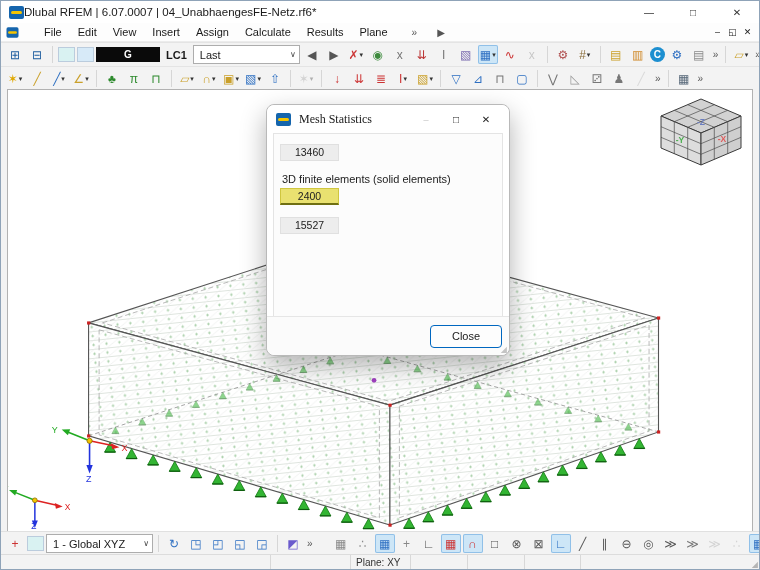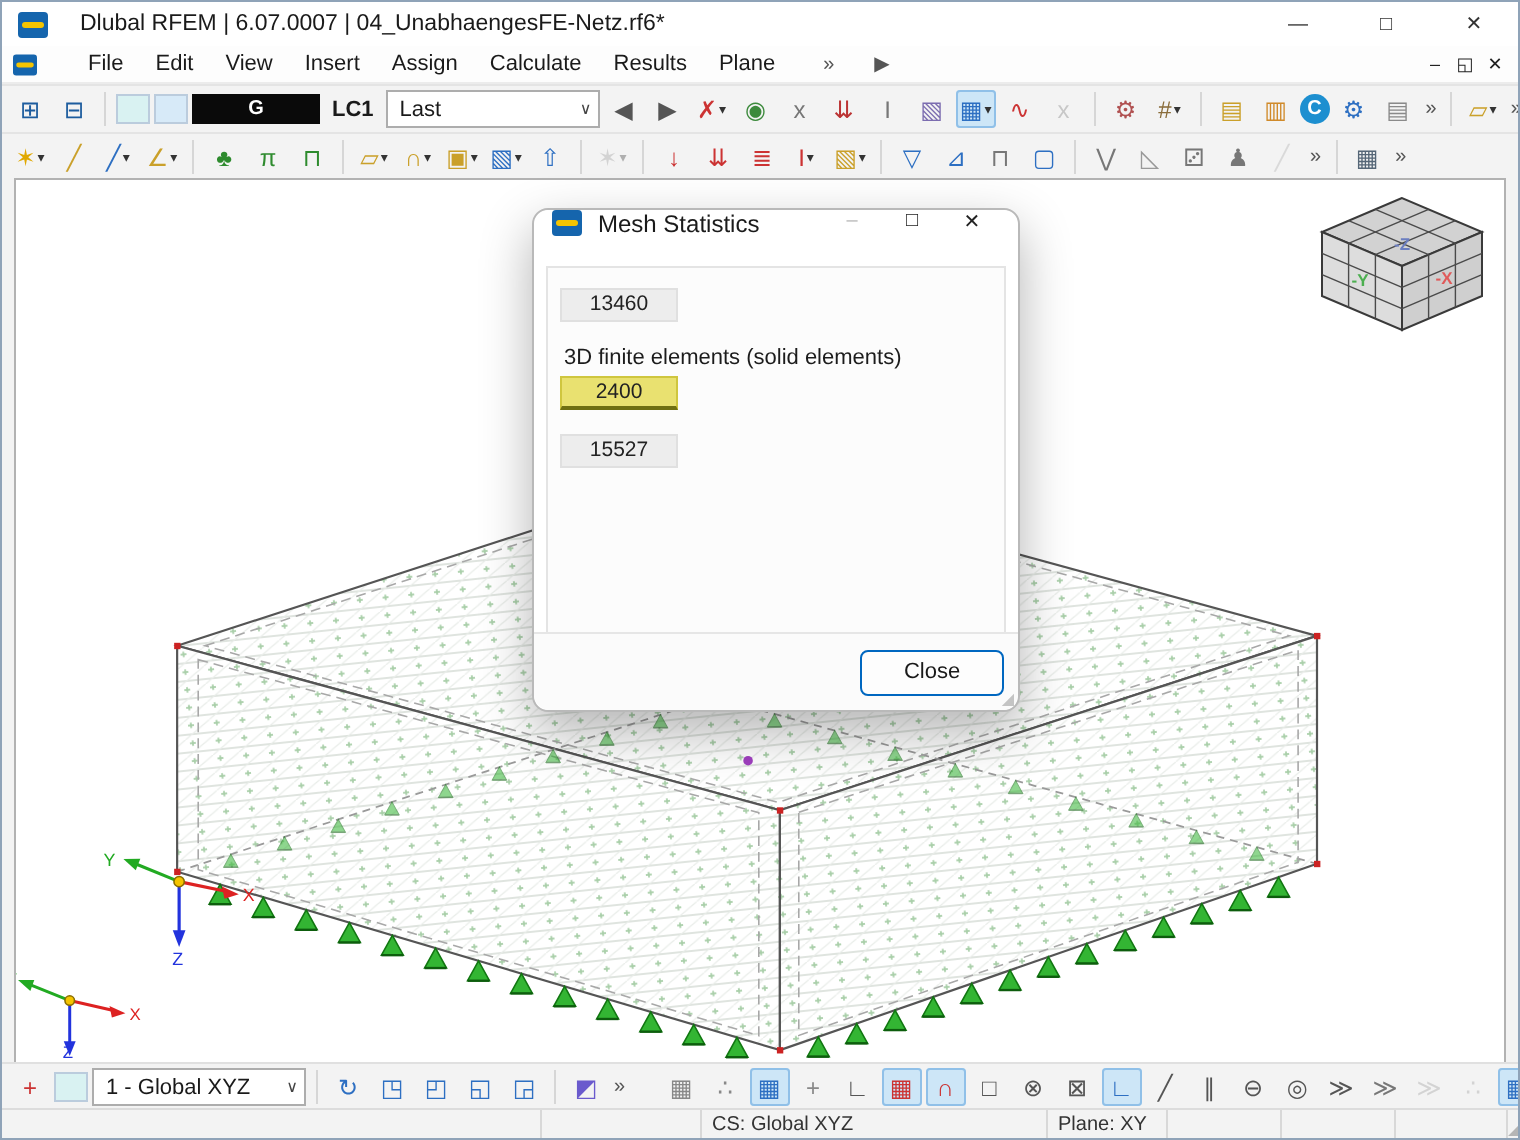--- a/index.html
+++ b/index.html
@@ -2,21 +2,21 @@
 <html><head>
 <meta charset="utf-8">
 <style>
   html,body{margin:0;padding:0;background:#cfcfcf;}
   #app{position:relative;width:760px;height:570px;background:#f3f3f3;
        font-family:"Liberation Sans",sans-serif;overflow:hidden;border:1px solid #8fa3b8;box-sizing:border-box;}
   
   .titlebar{height:22px;background:#ffffff;display:flex;align-items:center;}
   .app-icon{width:15px;height:13px;background:#1565ad;border-radius:2px;position:relative;flex:0 0 auto;}
   .app-icon i{position:absolute;left:2px;right:2px;top:5px;height:3px;background:#f5c400;border-radius:2px;}
-  .title-text{font-size:11.5px;color:#1a1a1a;margin-left:16px;white-space:nowrap;}
+  .title-text{font-size:11.5px;color:#1a1a1a;margin-left:0;white-space:nowrap;}
   .win-btns{margin-left:auto;display:flex;height:100%;}
   .win-btn{width:44px;height:100%;display:flex;align-items:center;justify-content:center;font-size:10px;color:#333;}
   .titlebar .app-icon{margin-left:8px;}
   
   .menubar{height:18px;background:#fdfdfd;display:flex;align-items:center;font-size:11px;color:#1a1a1a;border-bottom:1px solid #ececec;gap:12px;}
   .menubar .app-icon{margin-left:4px;transform:scale(.8);}
   .menu-items{display:flex;margin-left:4px;}
   .menu-item{padding:0 8px;line-height:18px;}
   .menu-chev{color:#555;font-size:10px;padding:0 4px;}
   .search-wrap{position:relative;margin-left:8px;}
@@ -43,21 +43,21 @@
             font-size:11px;color:#1a1a1a;padding:0 3px 0 6px;flex:0 0 auto;}
   .tb-combo .combo-text{flex:1;overflow:hidden;white-space:nowrap;}
   .tb-combo .combo-arrow{font-size:8px;color:#444;margin-left:4px;}
   
   .viewport{position:absolute;left:6px;right:6px;top:88px;bottom:37px;background:#fff;border:1px solid #b2b2b2;}
   .scene{position:absolute;left:0;top:0;width:100%;height:100%;}
   .navcube{position:absolute;right:9px;top:7px;}
   
   .dialog{position:absolute;left:265px;top:103px;width:242px;height:250px;background:#fff;border:1px solid #b9b9b9;
           border-radius:8px;box-shadow:0 10px 26px rgba(0,0,0,.30);z-index:20;}
-  .dlg-title{height:28px;display:flex;align-items:flex-start;border-radius:8px 8px 0 0;background:#fff;}
+  .dlg-title{height:28px;display:flex;align-items:center;border-radius:8px 8px 0 0;background:#fff;font-family:Liberation Serif, serif;}
   .dlg-title .app-icon{margin-left:9px;}
   .dlg-title-text{font-size:12px;color:#1a1a1a;margin-left:8px;flex:1;white-space:nowrap;}
   .dlg-btn{width:30px;text-align:center;font-size:10px;color:#222;}
   .dlg-btn.disabled{color:#bbb;}
   .dlg-btn.close{margin-right:8px;}
   .dlg-panel{position:absolute;left:6px;right:6px;top:28px;bottom:38px;background:#fcfcfc;border:1px solid #e4e4e4;box-sizing:border-box;}
   .field{margin:0 0 12px 6px;}
   .field:first-child{margin-top:10px;}
   .f-label{font-size:11px;color:#1c1c1c;margin-left:2px;margin-bottom:3px;white-space:nowrap;}
   .f-value{width:57px;height:15px;line-height:15px;text-align:center;font-size:10.5px;color:#222;
@@ -560,21 +560,20 @@
       </span>
       <span class="tb-icon active">
         <span class="glyph" style="color: rgb(45, 111, 194);">▦</span>
       </span>
     </div>
 
   <div class="statusbar">
     <span style="display:flex">
         <span class="sb-cell" style="width: 270px;"></span>
         <span class="sb-cell" style="width: 80px;"></span>
-        <span class="sb-cell" style="width: 173px;">CS: Global XYZ</span>
         <span class="sb-cell" style="width: 60px;">Plane: XY</span>
         <span class="sb-cell" style="width: 57px;"></span>
         <span class="sb-cell" style="width: 57px;"></span>
         <span class="sb-cell" style="width: 56px;"></span>
       </span>
     <span class="sb-grip">◢</span>
   </div>
 
 </div>
 

